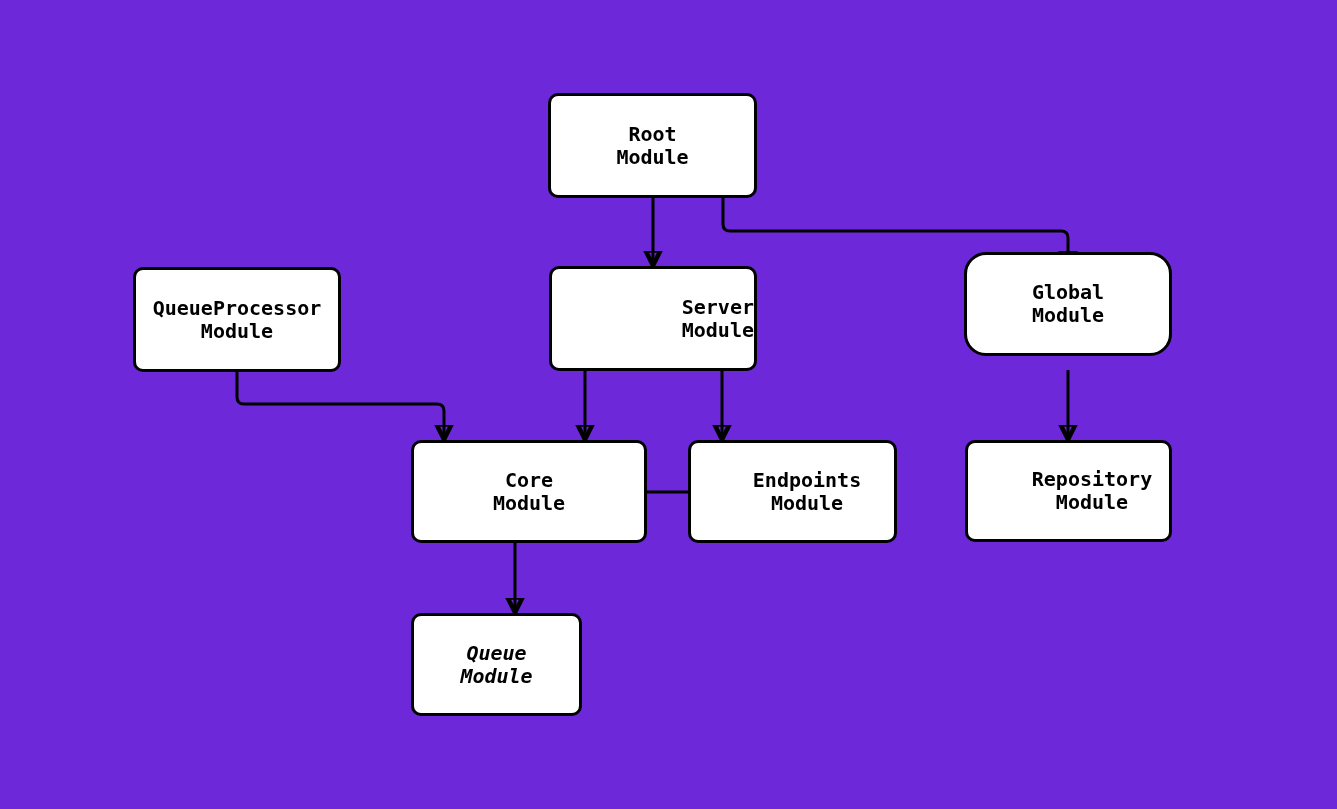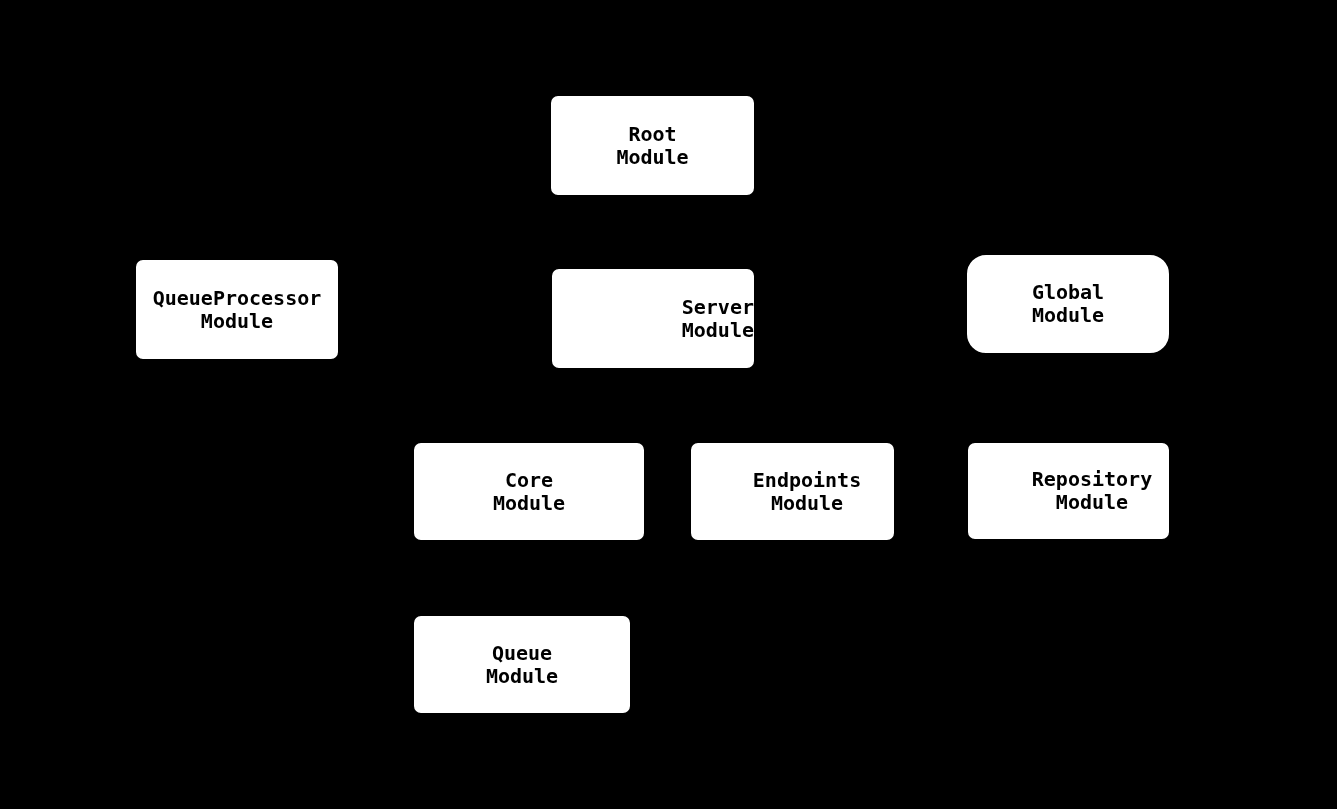--- a/index.html
+++ b/index.html
@@ -4,21 +4,21 @@
 <style>
   html, body {
     margin: 0;
     padding: 0;
     background: #ffffff;
   }
   .canvas {
     position: relative;
     width: 1337px;
     height: 809px;
-    background: #000000;
+    background: #6d28d9;
     overflow: hidden;
     font-family: "DejaVu Sans Mono", "Liberation Mono", monospace;
   }
   .edges-layer {
     position: absolute;
     left: 0;
     top: 0;
     width: 1337px;
     height: 809px;
   }
@@ -65,21 +65,21 @@
     <path d="M 688 492 H 623" marker-end="url(#arrow)"></path>
     <path d="M 1068 370 V 438" marker-end="url(#arrow)"></path>
     <path d="M 515 543 V 611" marker-end="url(#arrow)"></path>
   </svg>
 
   <div class="node" style="left:548px; top:93px; width:209px; height:105px;">
     <span class="label">Root
 Module</span>
   </div>
 
-  <div class="node" style="left:133px; top:257px; width:208px; height:105px;">
+  <div class="node" style="left:133px; top:267px; width:208px; height:105px;">
     <span class="label">QueueProcessor
 Module</span>
   </div>
 
   <div class="node" style="left:549px; top:266px; width:208px; height:105px;justify-content:flex-end;">
     <span class="label">Server
 Module</span>
   </div>
 
   <div class="node" style="left:964px; top:252px; width:208px; height:104px;border-radius:22px;">
@@ -95,18 +95,18 @@
   <div class="node" style="left:688px; top:440px; width:209px; height:103px;padding-left:29px;">
     <span class="label">Endpoints
 Module</span>
   </div>
 
   <div class="node" style="left:965px; top:440px; width:207px; height:102px;padding-left:47px;">
     <span class="label">Repository
 Module</span>
   </div>
 
-  <div class="node" style="left:411px; top:613px; width:222px; height:103px;">
+  <div class="node" style="left:411px; top:613px; width:171px; height:103px;font-style:italic;">
     <span class="label">Queue
 Module</span>
   </div>
 
 </div>
 
 </body></html>

